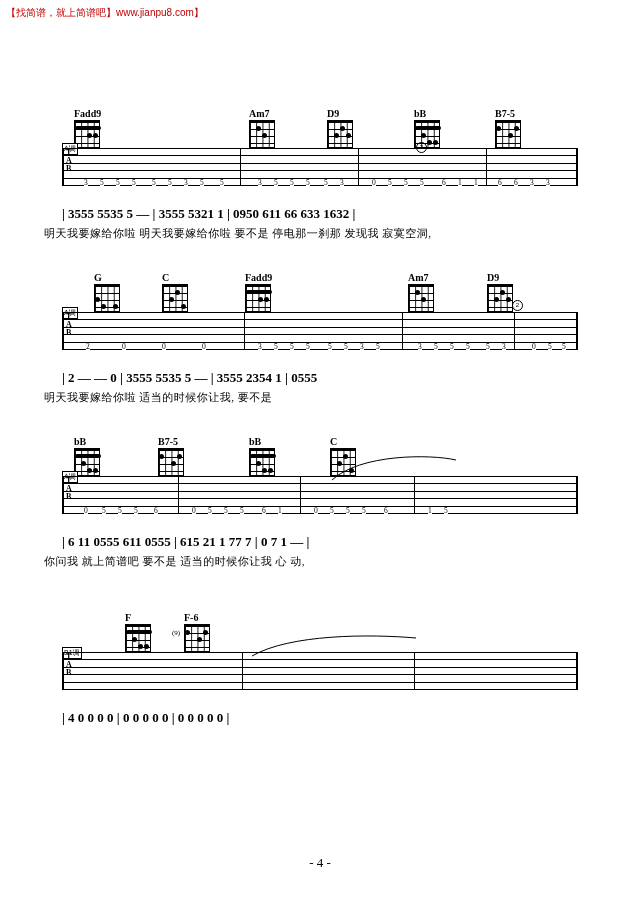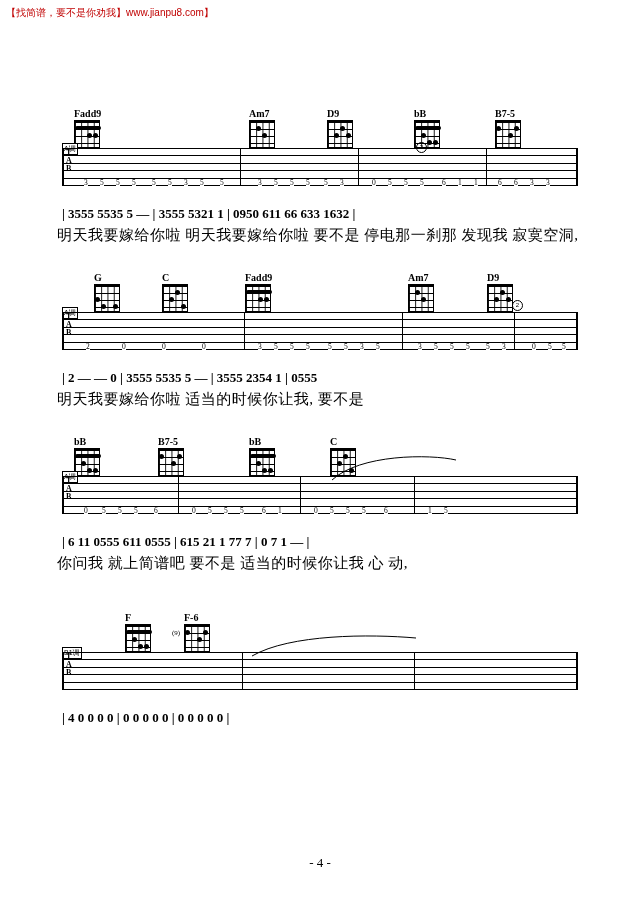--- a/index.html
+++ b/index.html
@@ -90,43 +90,43 @@
 
   
   .jianpu{
     position:absolute;left:62px;width:520px;
     font-family:"Liberation Serif", serif;
     font-size:13px;font-weight:bold;
     white-space:nowrap;
   }
   
   .lyrics{
-    position:absolute;left:57px;width:520px;
+    position:absolute;left:44px;width:520px;
     font-family:"Liberation Serif", serif;
-    font-size:15px;
+    font-size:11px;
     white-space:nowrap;
     letter-spacing:0.5px;
   }
 
   .pagenum{
     position:absolute;left:0;width:640px;top:855px;
     text-align:center;font-size:13px;font-family:"Liberation Serif",serif;
   }
   .slurbox{position:absolute;}
   .circnum{
     position:absolute;width:9px;height:9px;border:1px solid #000;border-radius:50%;
     font-size:6px;text-align:center;line-height:8px;font-family:"Liberation Sans",sans-serif;
   }
 </style>
 </head>
 <body>
 
 <div class="page">
 
-  <div class="watermark">【找简谱，要不是你劝我】www.jianpu8.com】</div>
+  <div class="watermark">【找简谱，就上简谱吧】www.jianpu8.com】</div>
 
   <div class="system sys1">
 
     <div class="chord" style="left:74px;top:0;">
       <div class="cname">Fadd9</div>
       <div class="grid">
         <div class="bar" style="left:0;top:4px;width:26px;"></div>
         <div class="dot" style="left:12px;top:11px;"></div>
         <div class="dot" style="left:18px;top:11px;"></div>
       </div>

